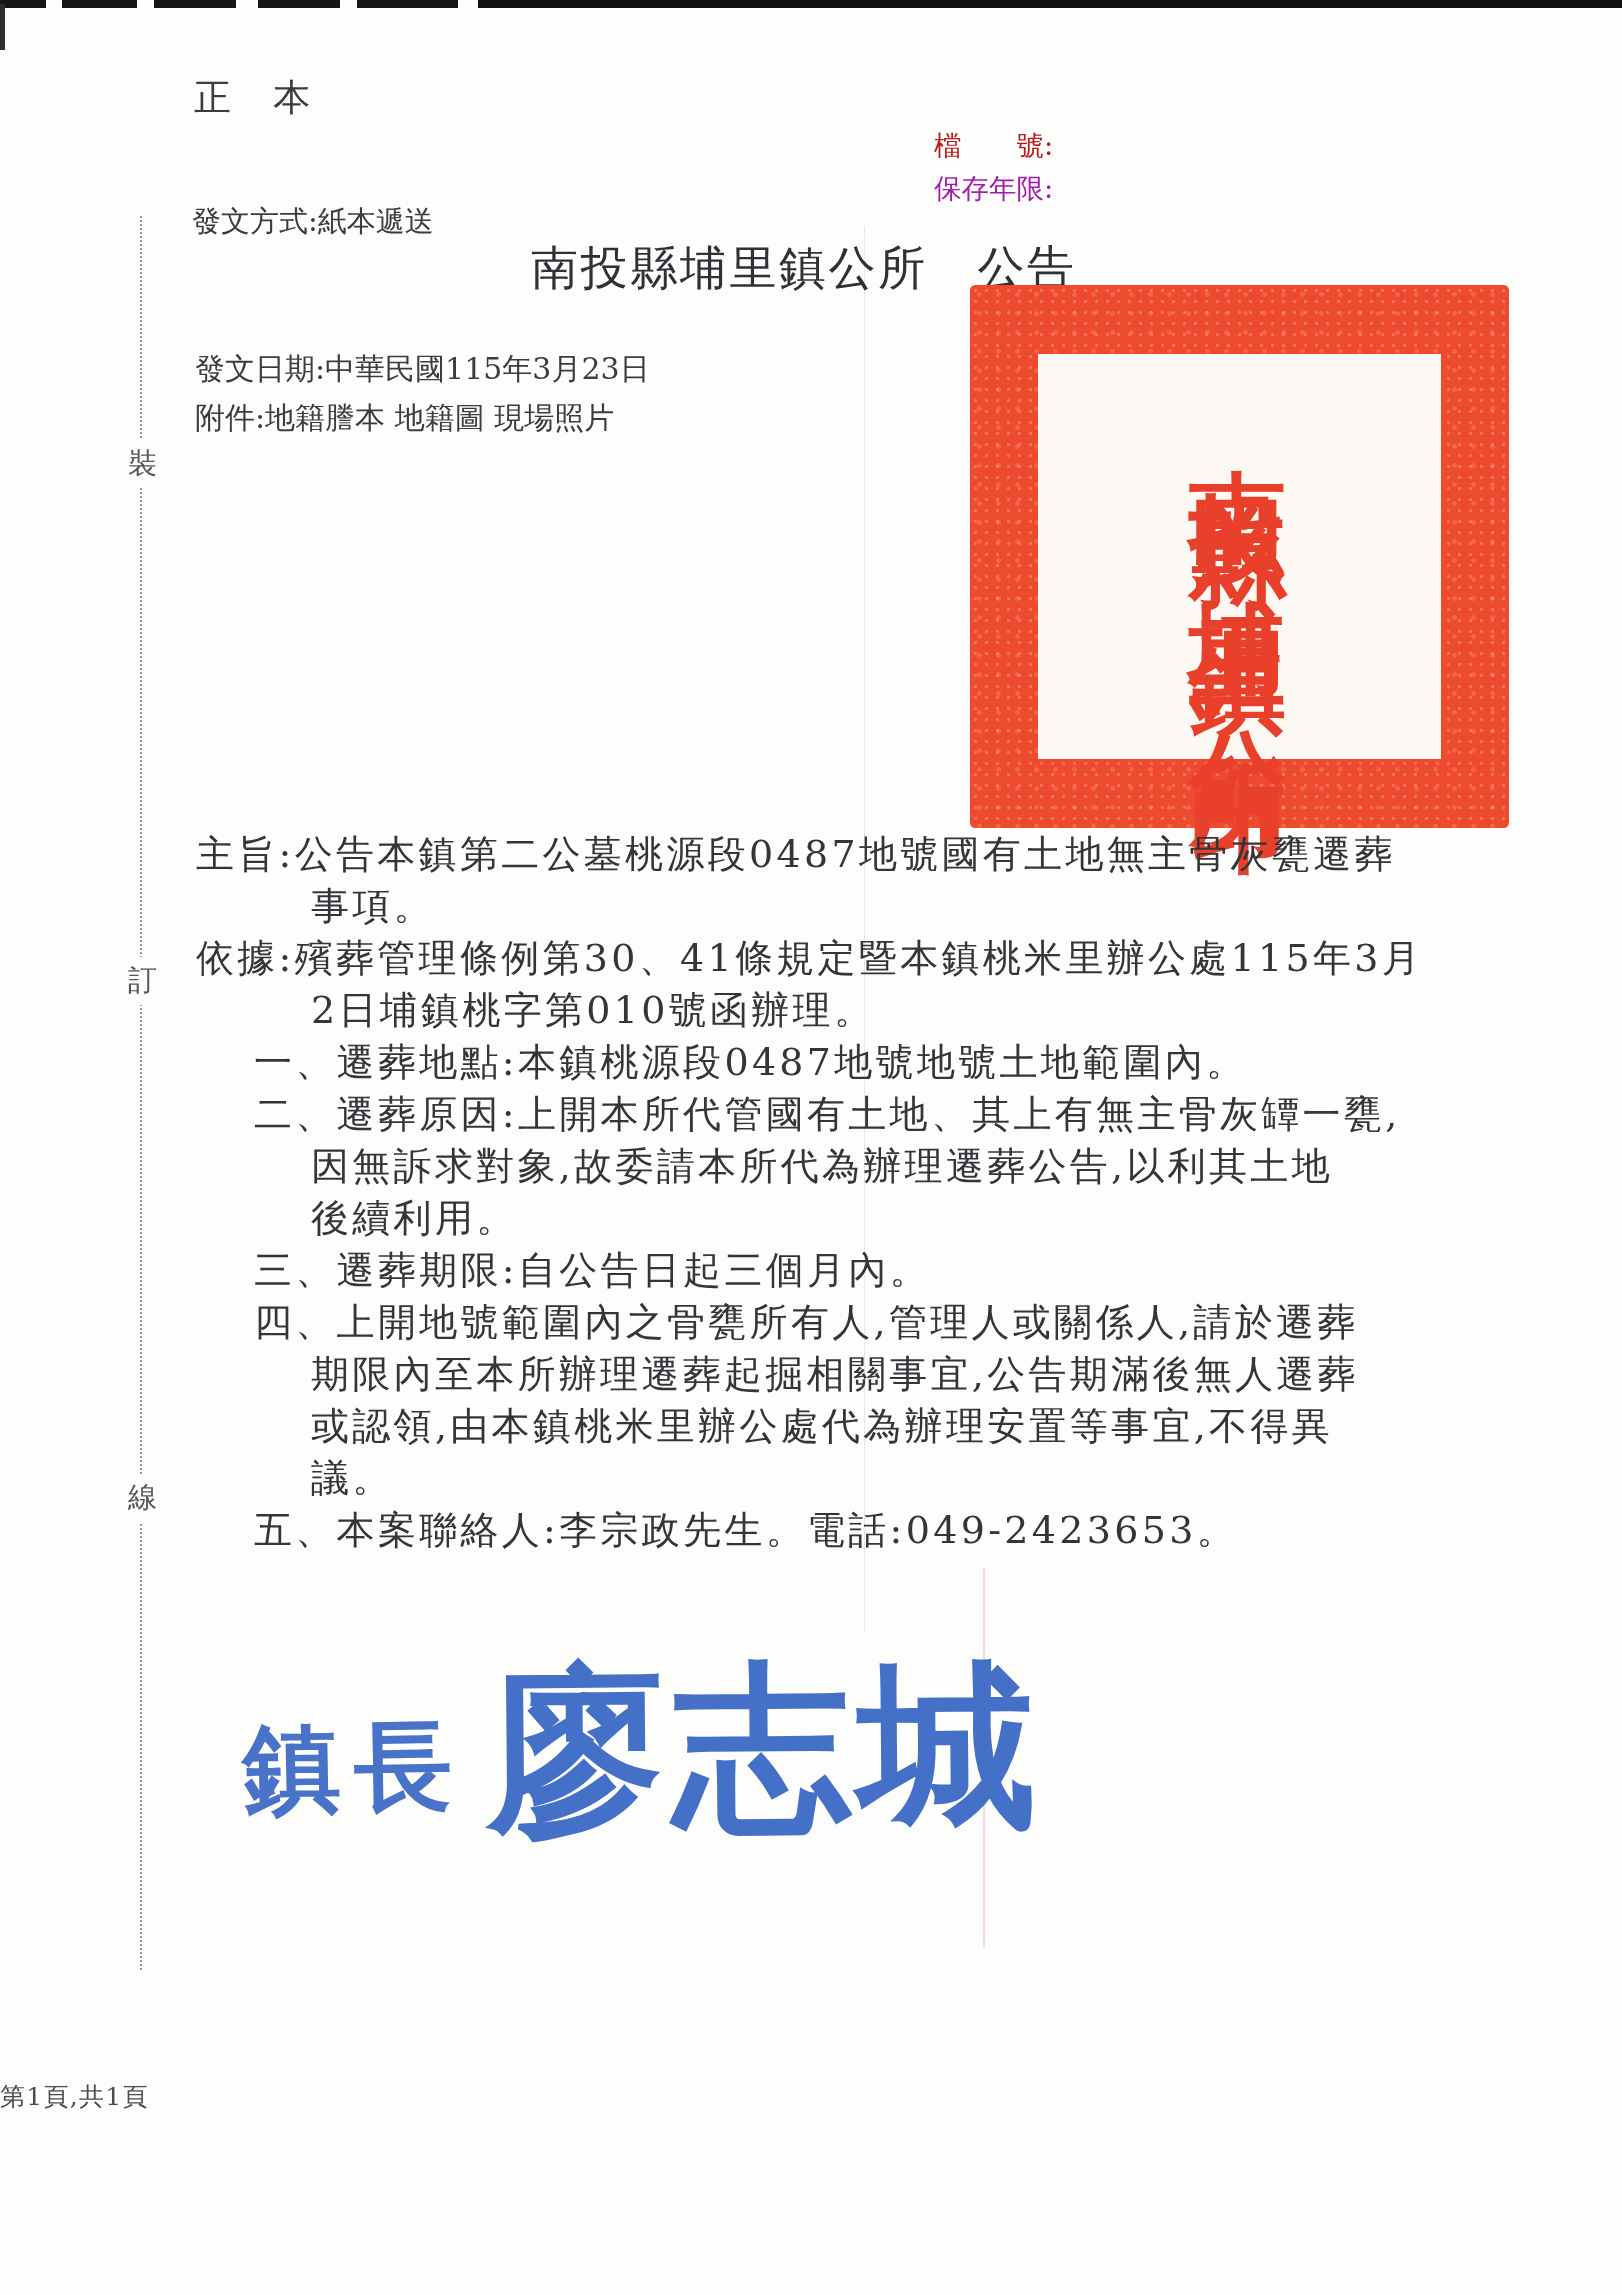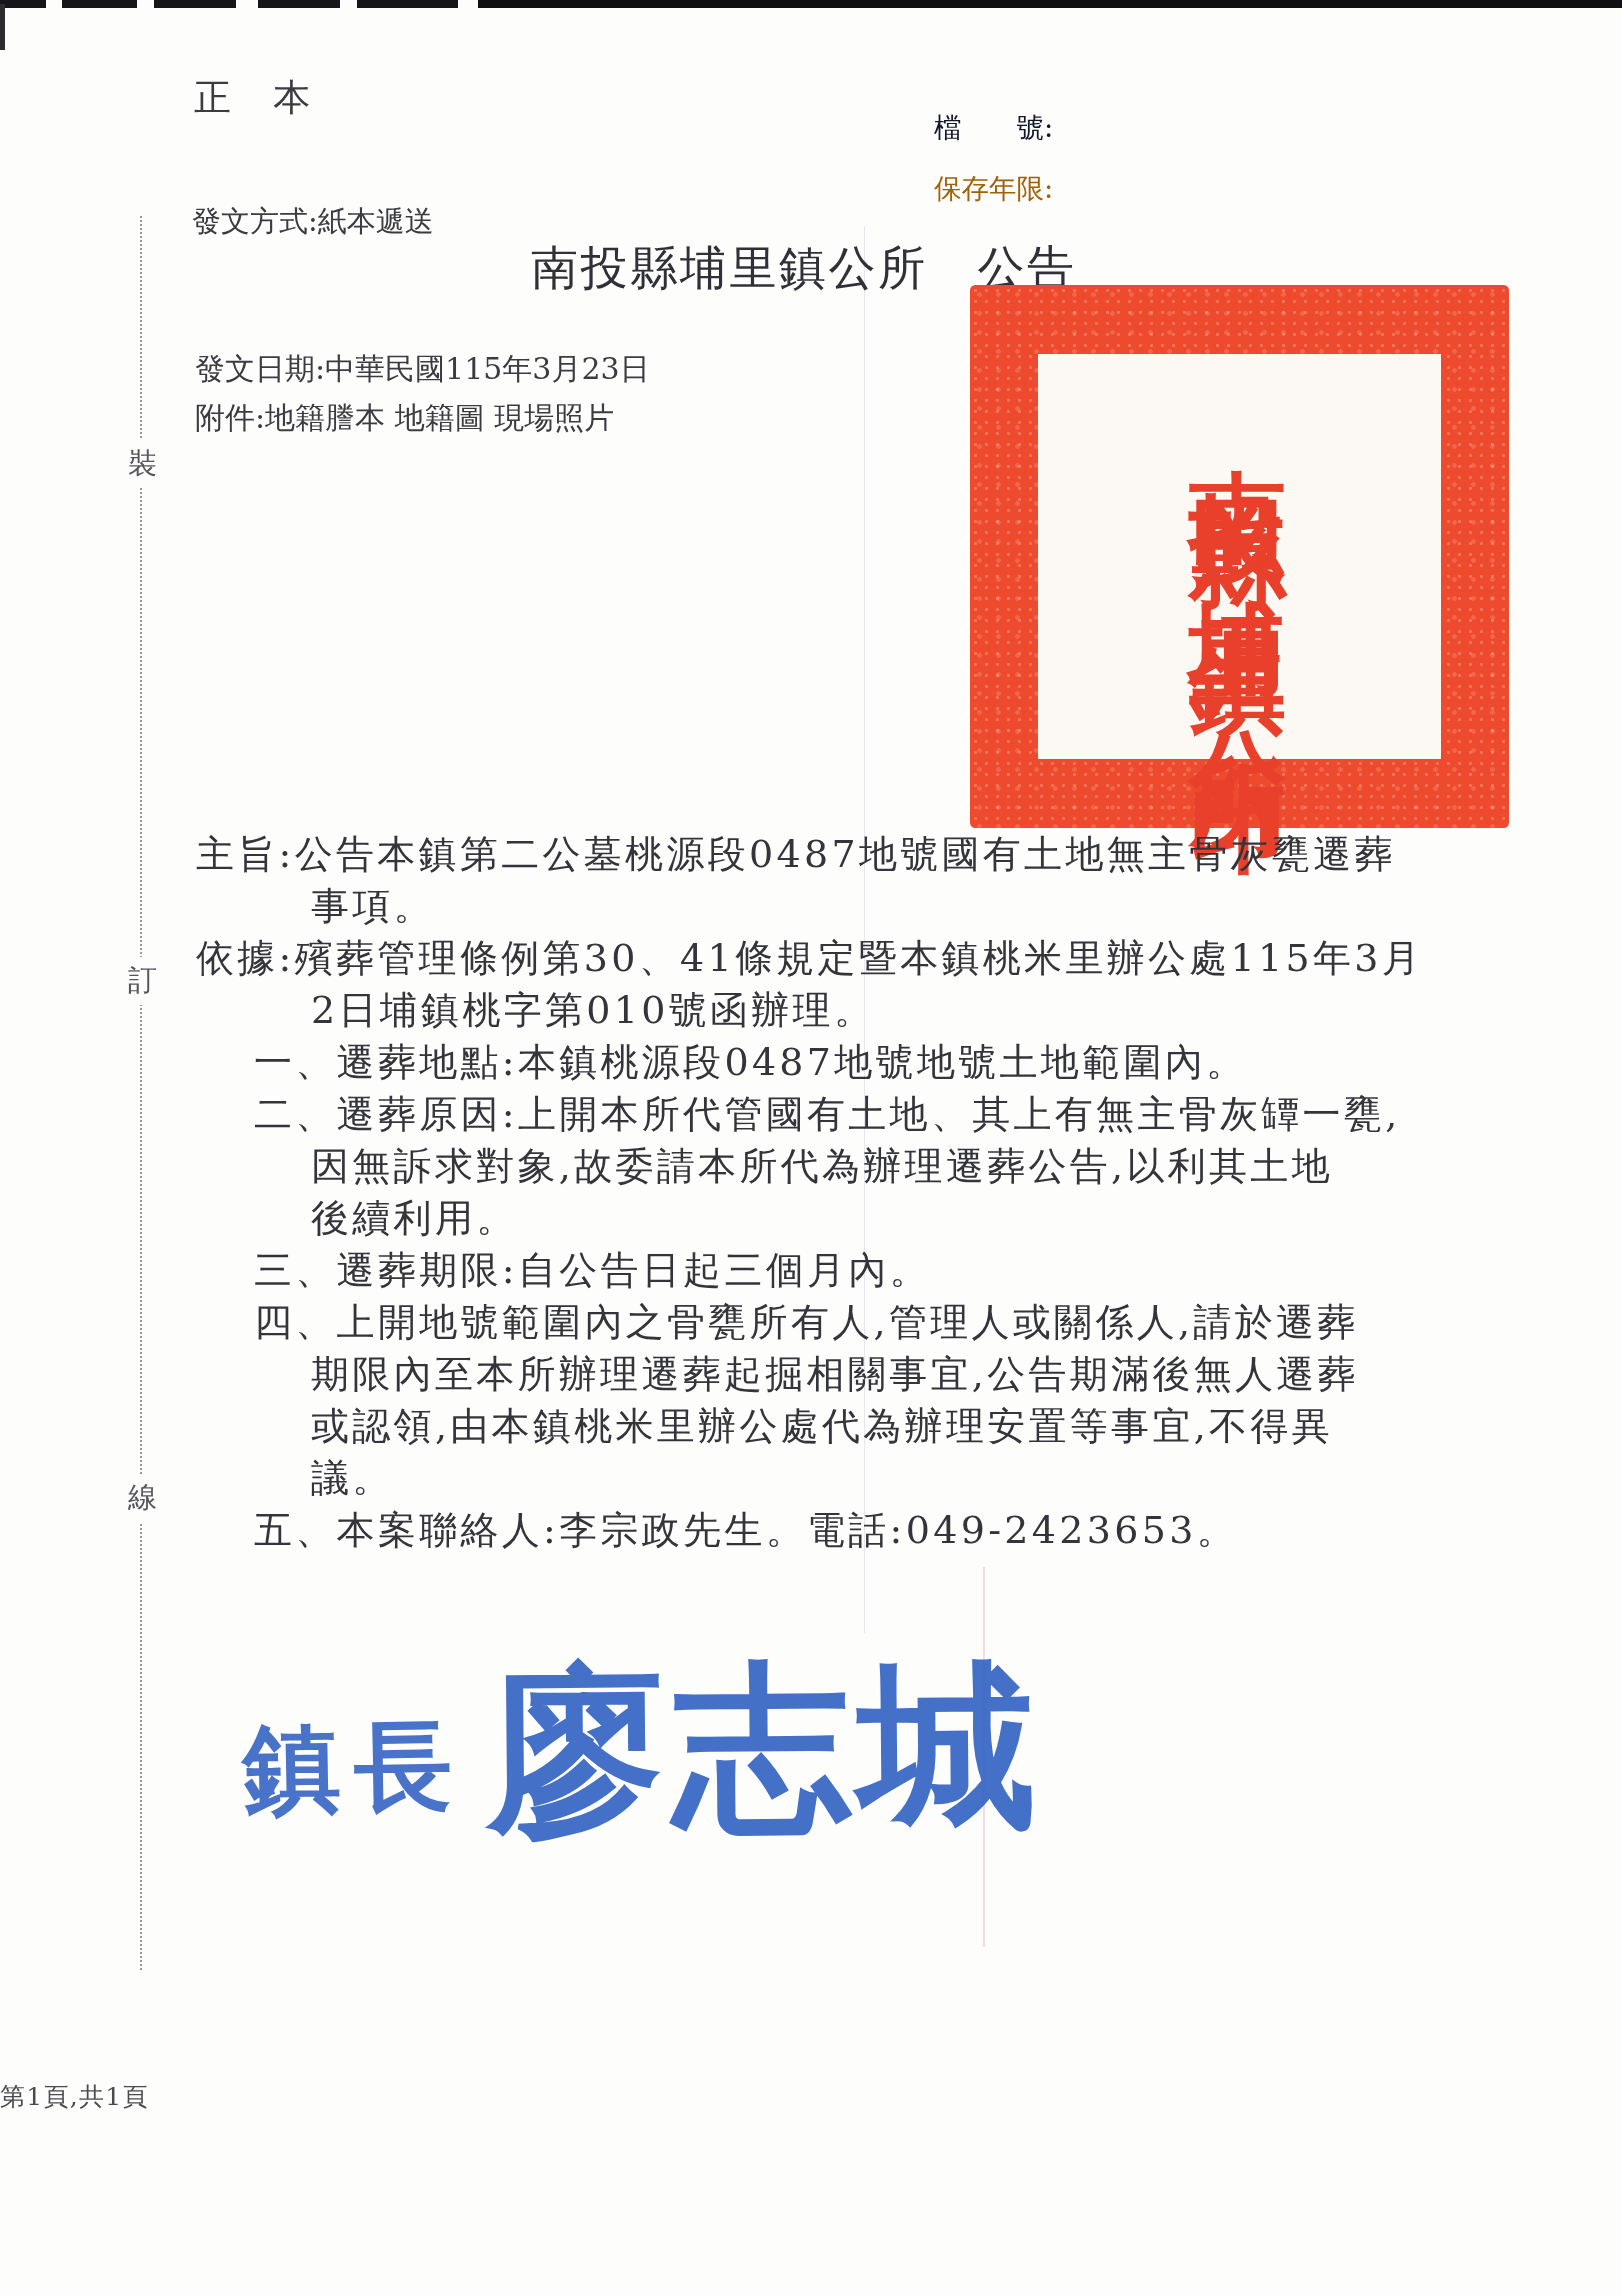--- a/index.html
+++ b/index.html
@@ -20,22 +20,22 @@
       #15151a 154px 236px, transparent 236px 258px,
       #15151a 258px 340px, transparent 340px 357px,
       #15151a 357px 458px, transparent 458px 478px,
       #101014 478px 100%);
   }
   .scan-left{position:absolute;left:0;top:3.9px;width:4.6px;height:46px;background:#2c2c30;}
   .fold-line{position:absolute;left:864px;top:226px;width:1.3px;height:1407px;background:#e6e6ee;}
   .fold-line-pink{position:absolute;left:983px;top:1567px;width:2px;height:380px;background:#f4dbe1;}
 
   .copy-type{position:absolute;left:194px;top:73px;font-size:37px;letter-spacing:2.6px;color:#3b3c42;}
-  .file-no{position:absolute;left:934px;top:110px;font-size:27.5px;color:#0f172a;}
-  .retention{position:absolute;left:934px;top:171px;font-size:27.5px;color:#a16207;}
+  .file-no{position:absolute;left:934px;top:128px;font-size:27.5px;color:#b91c1c;}
+  .retention{position:absolute;left:934px;top:171px;font-size:27.5px;color:#a21caf;}
   .delivery{position:absolute;left:192px;top:162px;font-size:29px;color:#3b3c42;margin-top:40px;}
   .doc-title{position:absolute;left:531px;top:237px;font-size:47px;letter-spacing:2.6px;color:#303138;}
 
   .hdr-block{position:absolute;left:195px;top:344px;font-size:30px;line-height:49px;color:#3b3c42;}
 
   
   .binding-line{position:absolute;left:140px;top:216px;height:1754px;width:0;border-left:2px dotted #97979f;}
   .binding-mark{position:absolute;left:113px;width:59px;text-align:center;font-size:29px;color:#55565c;background:#fdfdfc;padding:3.9px 0;}
   .bm-1{top:440px;}
   .bm-2{top:957px;}

